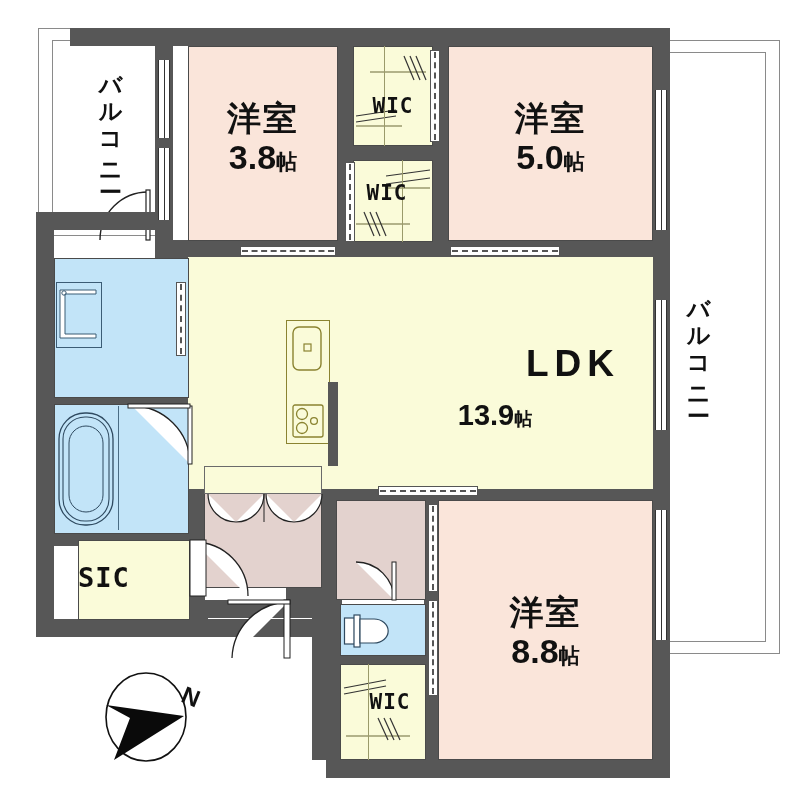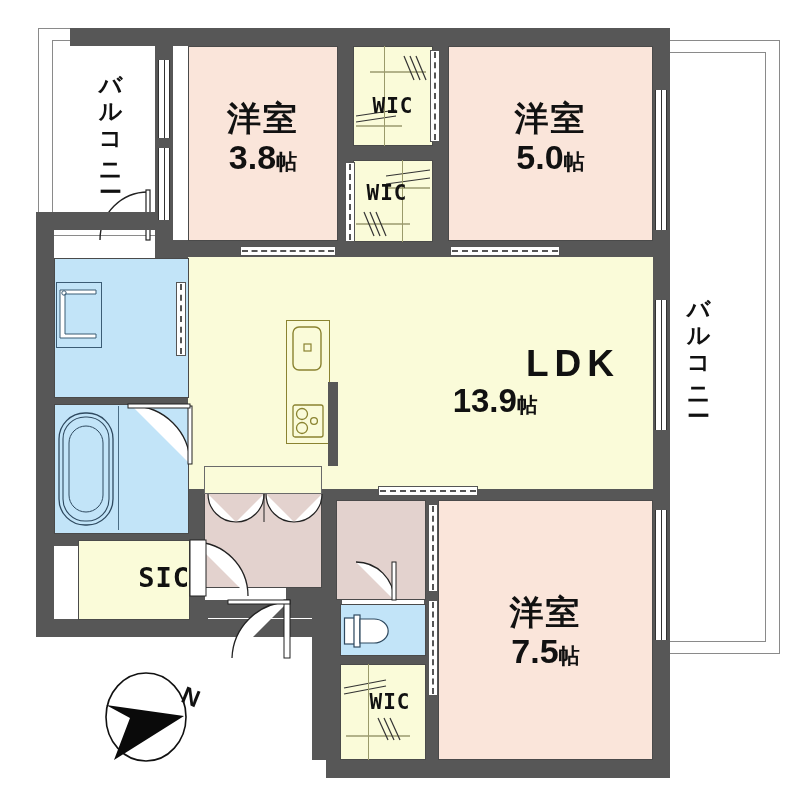--- a/index.html
+++ b/index.html
@@ -315,30 +315,30 @@
     <span class="num"><span>3.8</span><span class="tat">帖</span></span>
   </div>
 
   <div class="lbl" style="left:448px;top:104px;width:205px;font-size:34px;">
     <span class="jp">洋室</span>
     <span class="num"><span>5.0</span><span class="tat">帖</span></span>
   </div>
 
   <div class="lbl" style="left:370px;top:345px;width:250px;font-size:37px;">
     <span class="num" style="letter-spacing:6px;text-align:right;">LDK</span>
-    <span class="num" style="font-size:33px;"><span>13.9</span><span class="tat">帖</span></span>
+    <span class="num" style="font-size:29px;margin-top:16px;"><span>13.9</span><span class="tat">帖</span></span>
   </div>
 
   <div class="lbl" style="left:438px;top:598px;width:215px;font-size:34px;">
     <span class="jp">洋室</span>
-    <span class="num"><span>7.5</span><span class="tat">帖</span></span>
-  </div>
-
-
-  <div class="lbl-wic" style="left:78px;top:562px;width:112px;text-align:right;font-size:27px;">SIC</div>
+    <span class="num"><span>8.8</span><span class="tat">帖</span></span>
+  </div>
+
+
+  <div class="lbl-wic" style="left:78px;top:562px;width:112px;text-align:left;font-size:27px;">SIC</div>
 
   <div class="lbl-wic" style="left:353px;top:94px;width:80px;text-align:center;font-size:21px;">WIC</div>
   <div class="lbl-wic" style="left:353px;top:181px;width:68px;text-align:center;font-size:21px;">WIC</div>
   <div class="lbl-wic" style="left:352px;top:690px;width:76px;text-align:center;font-size:21px;">WIC</div>
 
   <div class="fix" style="left:104px;top:668px;width:100px;height:98px;">
     <svg width="100" height="98" viewBox="0 0 100 98">
       <ellipse cx="42" cy="49" rx="40" ry="44" fill="none" stroke="#111" stroke-width="1.6"></ellipse>
       <path d="M2,37 L80,48 L10,92 L26,50 Z" fill="#0a0a0a"></path>
     </svg>

